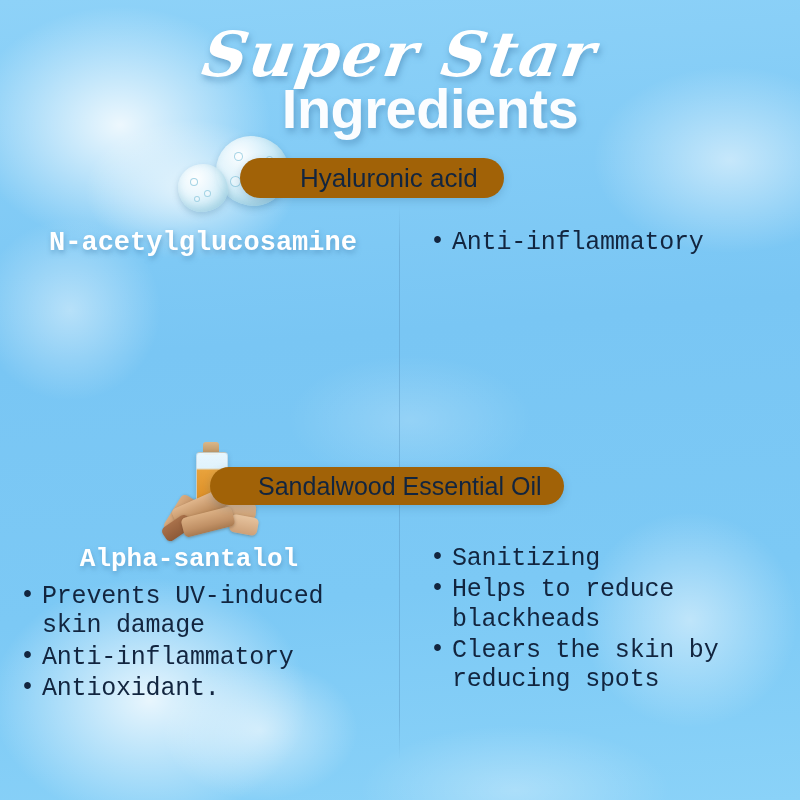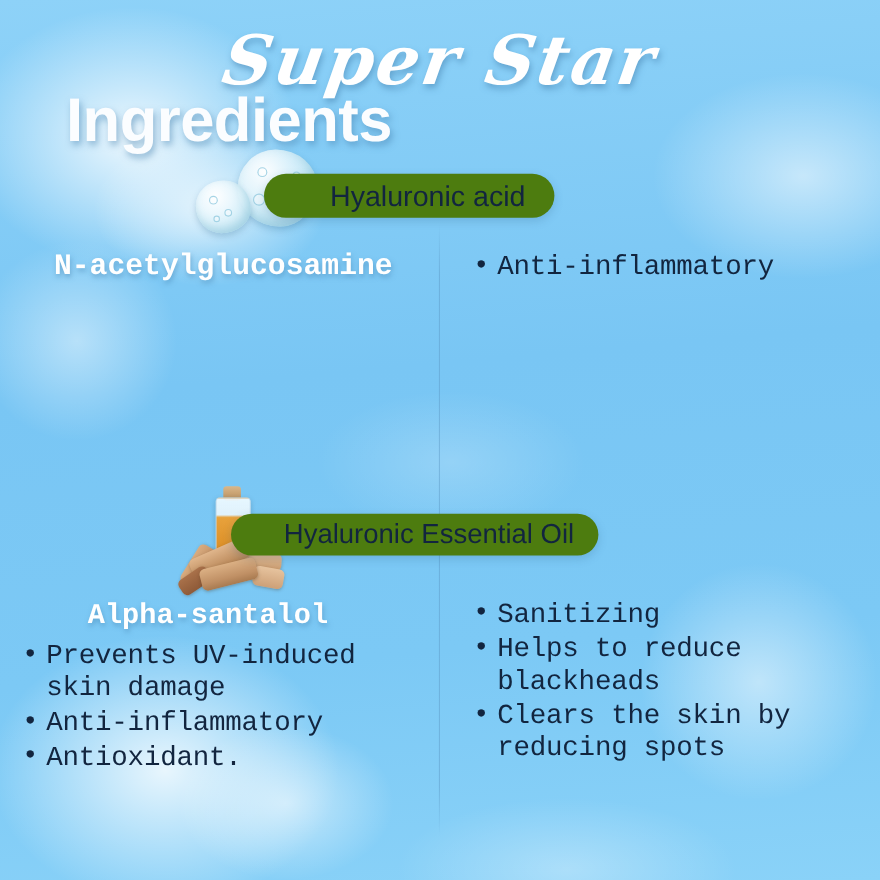--- a/index.html
+++ b/index.html
@@ -82,20 +82,21 @@
     font-size: 62px;
     letter-spacing: 2px;
     color: #ffffff;
     text-shadow: 2px 4px 6px rgba(70,130,175,0.55);
     transform: skewX(-9deg);
   }
   .title-main {
     position: absolute;
     left: 0; right: 0;
     top: 76px;
+    text-align: center;
     font-family: "Liberation Sans", sans-serif;
     font-weight: 700;
     font-size: 56px;
     letter-spacing: -0.5px;
     color: #fbfdff;
     text-shadow: 2px 4px 7px rgba(70,130,175,0.55);
   }
   .title-main .shift { display: inline-block; margin-left: 60px; }
 
   
@@ -110,21 +111,21 @@
         rgba(90,150,195,0.45) 8%,
         rgba(90,150,195,0.45) 92%,
         rgba(90,150,195,0.00) 100%);
   }
 
   
   .pill {
     position: absolute;
     display: flex;
     align-items: center;
-    background: #4d7c0f;
+    background: #a16207;
     border-radius: 22px;
     box-shadow: 0 3px 9px rgba(40,90,130,0.22);
     color: #12253f;
     font-weight: 500;
     white-space: nowrap;
   }
   .pill-hyaluronic {
     left: 240px; top: 158px;
     height: 40px;
     padding: 0 26px 0 60px;
@@ -319,21 +320,21 @@
     <div class="oil-bottle"></div>
     <div class="log log-3"></div>
     <div class="log log-6"></div>
     <div class="log log-2"></div>
     <div class="log log-1"></div>
     <div class="log log-5"></div>
     <div class="log log-4"></div>
   </div>
 
   <div class="pill pill-sandalwood">
-    <span>Hyaluronic Essential Oil</span>
+    <span>Sandalwood Essential Oil</span>
   </div>
 
   <div class="col col-bl">
     <h2 class="sub-heading">Alpha-santalol</h2>
     <ul class="benefits">
       <li>Prevents UV-induced skin damage</li>
       <li>Anti-inflammatory</li>
       <li>Antioxidant.</li>
     </ul>
   </div>

